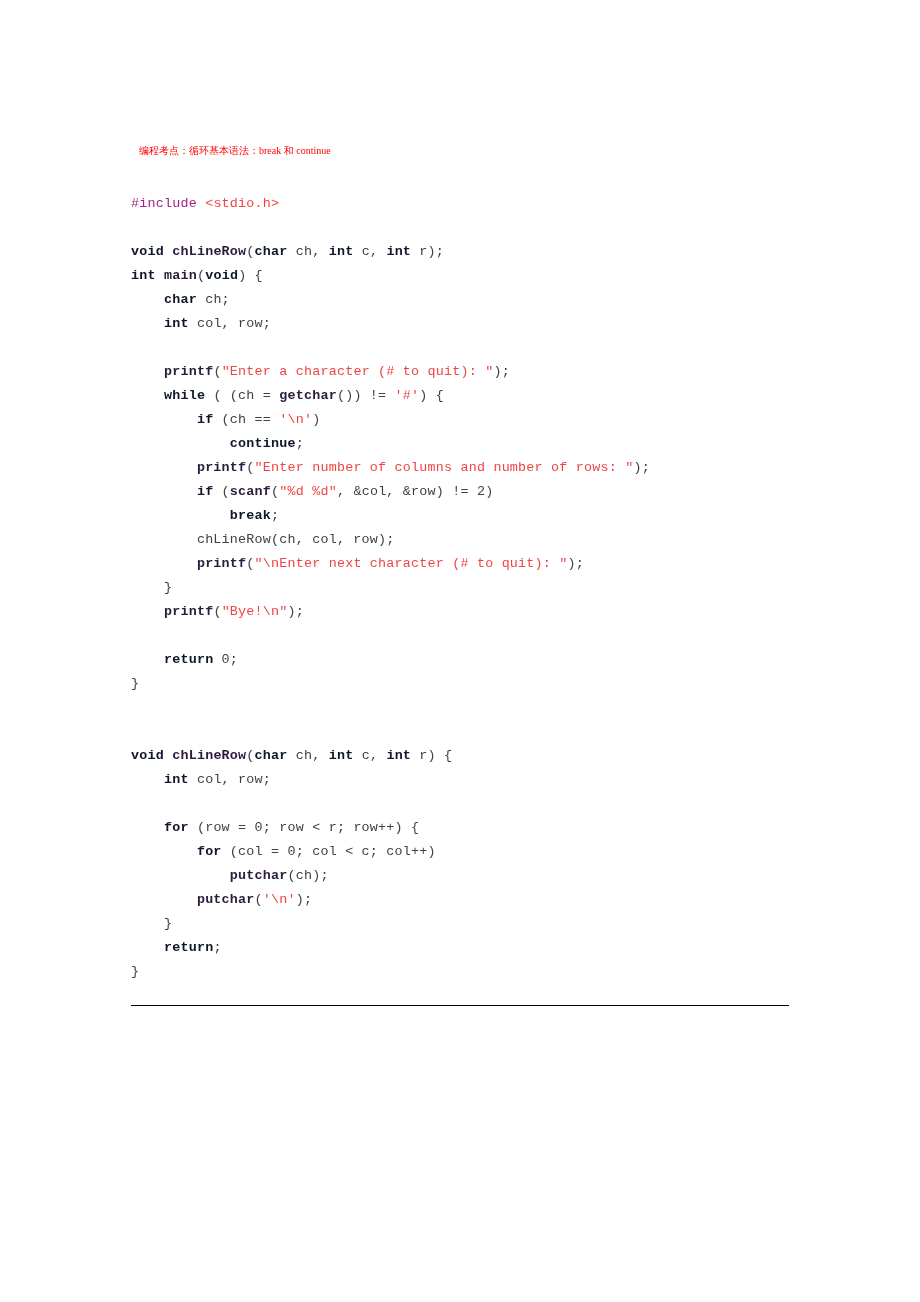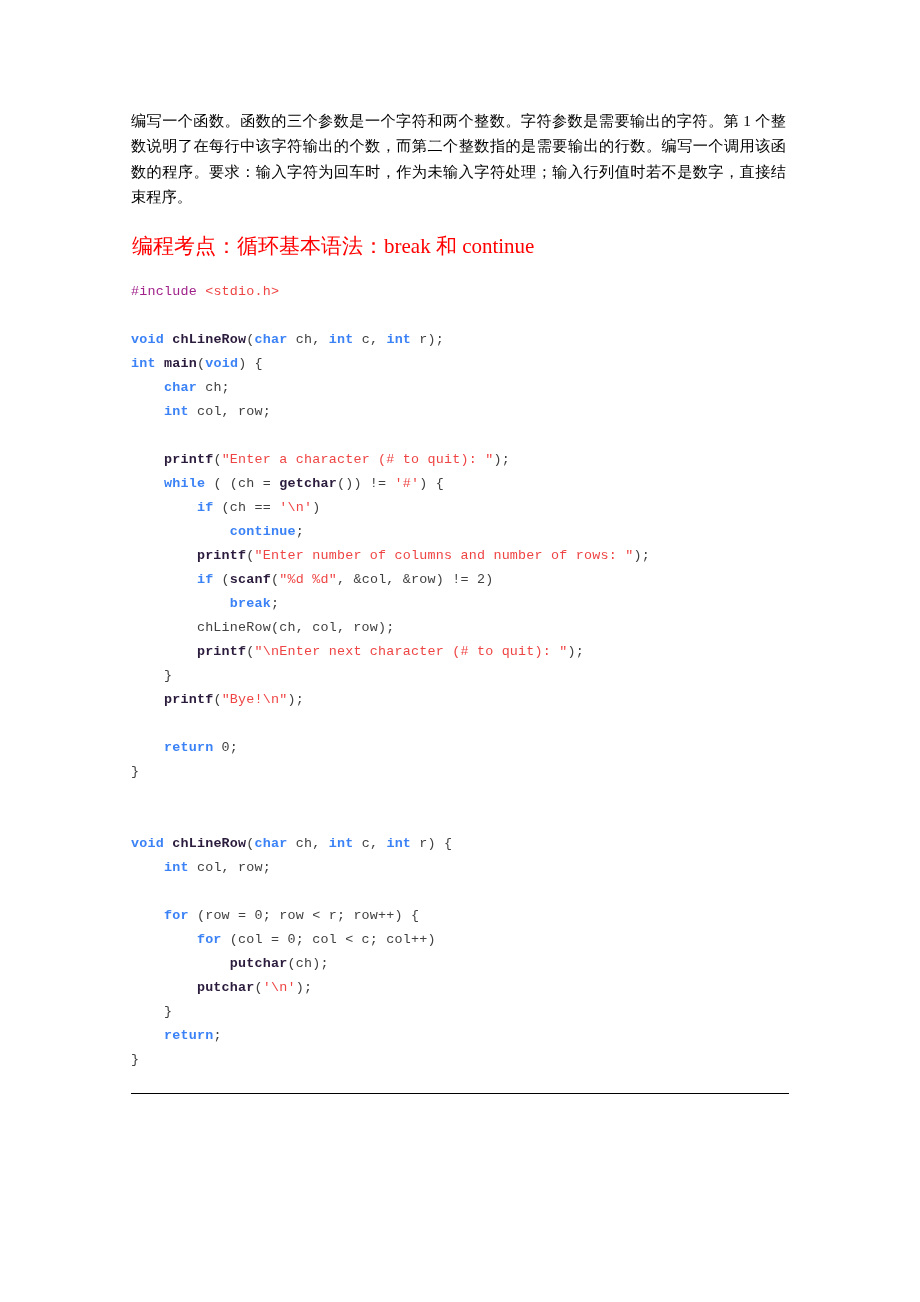--- a/index.html
+++ b/index.html
@@ -38,24 +38,24 @@
     margin: 0;
     letter-spacing: 0.05px;
   }
   .prose-intro {
     width: 655px;
   }
 
   
   .note-red {
     font-family: "Liberation Serif", "DejaVu Serif", serif;
-    font-size: 21px;
+    font-size: 10px;
     line-height: 22px;
     color: #ff0000;
-    margin: 1px;
+    margin: 8px;
     padding-top: 24px;
   }
 
   
   .code {
     font-family: "Liberation Mono", "DejaVu Sans Mono", monospace;
     font-size: 13.4px;
     line-height: 24px;
     white-space: pre;
     color: #404040;
@@ -64,21 +64,21 @@
   }
   .code .ln {
     display: block;
     min-height: 24px;
     white-space: pre;
   }
   .code .ln.blank {
     height: 24px;
   }
   
-  .kw   { color: #3b82f6; font-weight: bold; }   
+  .kw   { color: #0f172a; font-weight: bold; }   
   .pre  { color: #a0218a; font-weight: normal; margin-top: 20px; }   
   .fn   { color: #2b1b3d; font-weight: bold; font-family: Liberation Mono, monospace; }   
   .str  { color: #ef4444; }                      
   .pl   { color: #404040; }                      
 
   
   .rule {
     border: none;
     border-top: 1.6px solid #000000;
     margin: 0;
@@ -89,21 +89,20 @@
 
   .tail { padding-top: 16px; }
   .tail .prose { width: 658px; }
 </style>
 </head>
 <body>
 
 <div class="page">
   <div class="content">
 
-    <p class="prose prose-intro">编写一个函数。函数的三个参数是一个字符和两个整数。字符参数是需要输出的字符。第 1 个整数说明了在每行中该字符输出的个数，而第二个整数指的是需要输出的行数。编写一个调用该函数的程序。要求：输入字符为回车时，作为未输入字符处理；输入行列值时若不是数字，直接结束程序。</p>
 
     <p class="note-red">编程考点：循环基本语法：break 和 continue</p>
 
     <div class="code" id="code-block"><span class="ln"><span class="pre">#include</span><span class="pl"> </span><span class="str">&lt;stdio.h&gt;</span></span><span class="ln blank"></span><span class="ln"><span class="kw">void</span><span class="pl"> </span><span class="fn">chLineRow</span><span class="pl">(</span><span class="kw">char</span><span class="pl"> ch, </span><span class="kw">int</span><span class="pl"> c, </span><span class="kw">int</span><span class="pl"> r);</span></span><span class="ln"><span class="kw">int</span><span class="pl"> </span><span class="fn">main</span><span class="pl">(</span><span class="kw">void</span><span class="pl">) {</span></span><span class="ln">    <span class="kw">char</span><span class="pl"> ch;</span></span><span class="ln">    <span class="kw">int</span><span class="pl"> col, row;</span></span><span class="ln blank"></span><span class="ln">    <span class="fn">printf</span><span class="pl">(</span><span class="str">"Enter a character (# to quit): "</span><span class="pl">);</span></span><span class="ln">    <span class="kw">while</span><span class="pl"> ( (ch = </span><span class="fn">getchar</span><span class="pl">()) != </span><span class="str">'#'</span><span class="pl">) {</span></span><span class="ln">        <span class="kw">if</span><span class="pl"> (ch == </span><span class="str">'\n'</span><span class="pl">)</span></span><span class="ln">            <span class="kw">continue</span><span class="pl">;</span></span><span class="ln">        <span class="fn">printf</span><span class="pl">(</span><span class="str">"Enter number of columns and number of rows: "</span><span class="pl">);</span></span><span class="ln">        <span class="kw">if</span><span class="pl"> (</span><span class="fn">scanf</span><span class="pl">(</span><span class="str">"%d %d"</span><span class="pl">, &amp;col, &amp;row) != 2)</span></span><span class="ln">            <span class="kw">break</span><span class="pl">;</span></span><span class="ln">        <span class="pl">chLineRow(ch, col, row);</span></span><span class="ln">        <span class="fn">printf</span><span class="pl">(</span><span class="str">"\nEnter next character (# to quit): "</span><span class="pl">);</span></span><span class="ln">    <span class="pl">}</span></span><span class="ln">    <span class="fn">printf</span><span class="pl">(</span><span class="str">"Bye!\n"</span><span class="pl">);</span></span><span class="ln blank"></span><span class="ln">    <span class="kw">return</span><span class="pl"> 0;</span></span><span class="ln"><span class="pl">}</span></span><span class="ln blank"></span><span class="ln blank"></span><span class="ln"><span class="kw">void</span><span class="pl"> </span><span class="fn">chLineRow</span><span class="pl">(</span><span class="kw">char</span><span class="pl"> ch, </span><span class="kw">int</span><span class="pl"> c, </span><span class="kw">int</span><span class="pl"> r) {</span></span><span class="ln">    <span class="kw">int</span><span class="pl"> col, row;</span></span><span class="ln blank"></span><span class="ln">    <span class="kw">for</span><span class="pl"> (row = 0; row &lt; r; row++) {</span></span><span class="ln">        <span class="kw">for</span><span class="pl"> (col = 0; col &lt; c; col++)</span></span><span class="ln">            <span class="fn">putchar</span><span class="pl">(ch);</span></span><span class="ln">        <span class="fn">putchar</span><span class="pl">(</span><span class="str">'\n'</span><span class="pl">);</span></span><span class="ln">    <span class="pl">}</span></span><span class="ln">    <span class="kw">return</span><span class="pl">;</span></span><span class="ln"><span class="pl">}</span></span></div>
 
     <div class="rule-wrap">
       <hr class="rule">
     </div>
 
     <div class="tail" id="tail-block">

